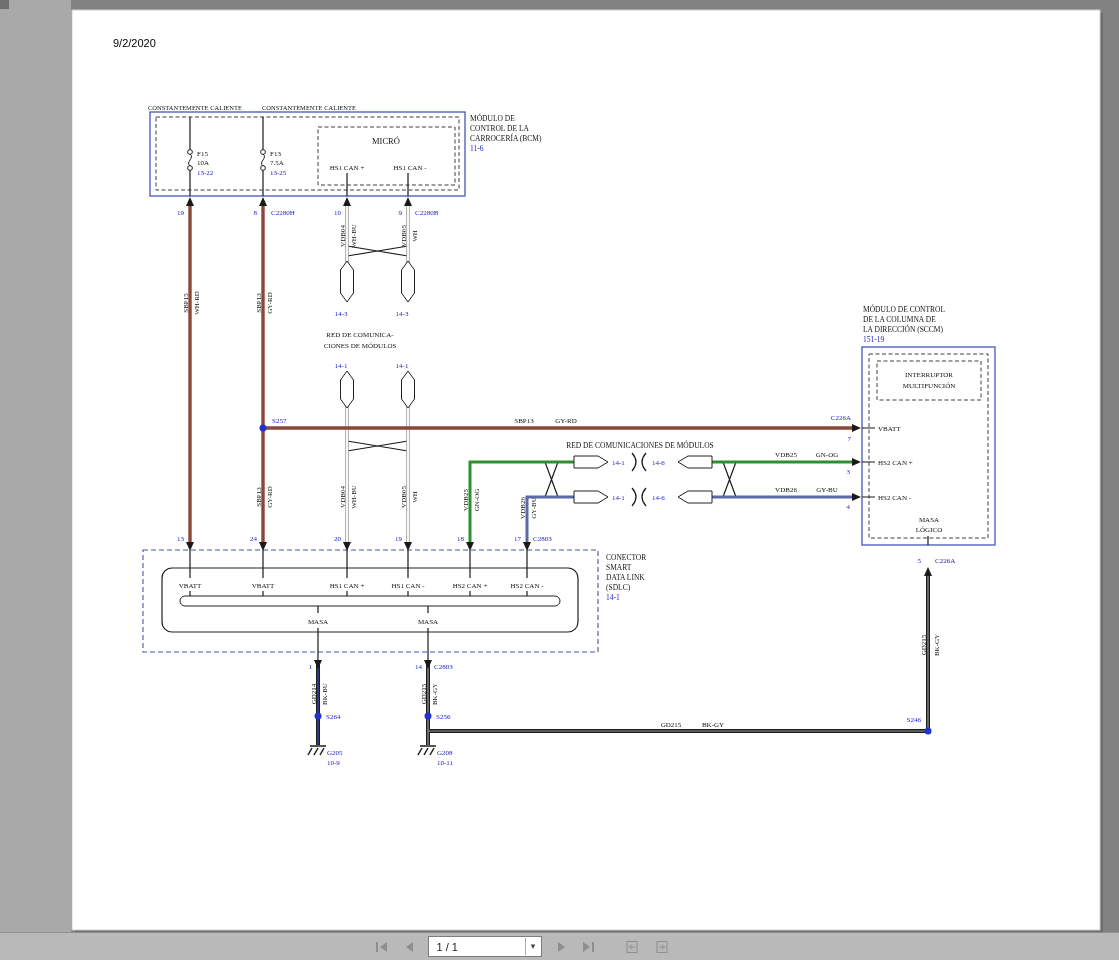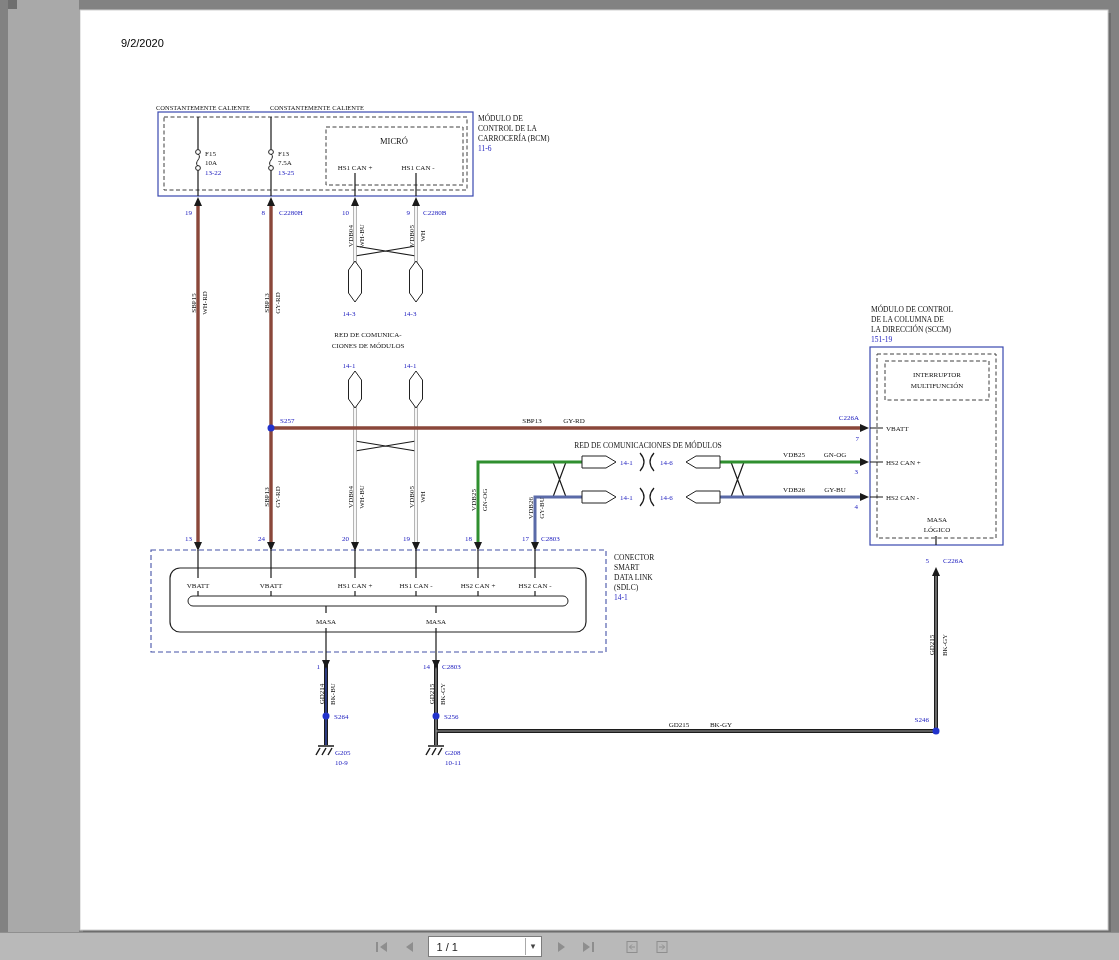--- a/index.html
+++ b/index.html
@@ -1,16 +1,16 @@
 <!DOCTYPE html>
 <html><head>
 <meta charset="utf-8">
 <style>
   html,body{margin:0;padding:0;width:1119px;height:960px;overflow:hidden;background:#828282;font-family:"Liberation Sans",sans-serif}
-  .canvas{position:absolute;left:8px;top:0;width:1084px;height:932px}
+  .canvas{position:absolute;left:0;top:0;width:1084px;height:932px}
   svg text{font-family:"Liberation Serif",serif;fill:#141414}
   .t6{font-size:6.5px}.t7{font-size:7px}.t75{font-size:7.5px}.t8{font-size:8.5px}
   .date{font-family:"Liberation Sans",sans-serif;font-size:11px;fill:#000}
   .blue{fill:#2222c0}
   .mid{text-anchor:middle}.end{text-anchor:end}
   .dash{fill:none;stroke:#3f3f3f;stroke-width:1;stroke-dasharray:4 2.5}
   .bluebox{fill:none;stroke-width:1.2}
   .dashblue{fill:none;stroke-width:1.1;stroke-dasharray:5 3}
   .inner{fill:none;stroke:#222;stroke-width:1.2}
   .w-thin{fill:none;stroke-width:1.2}

